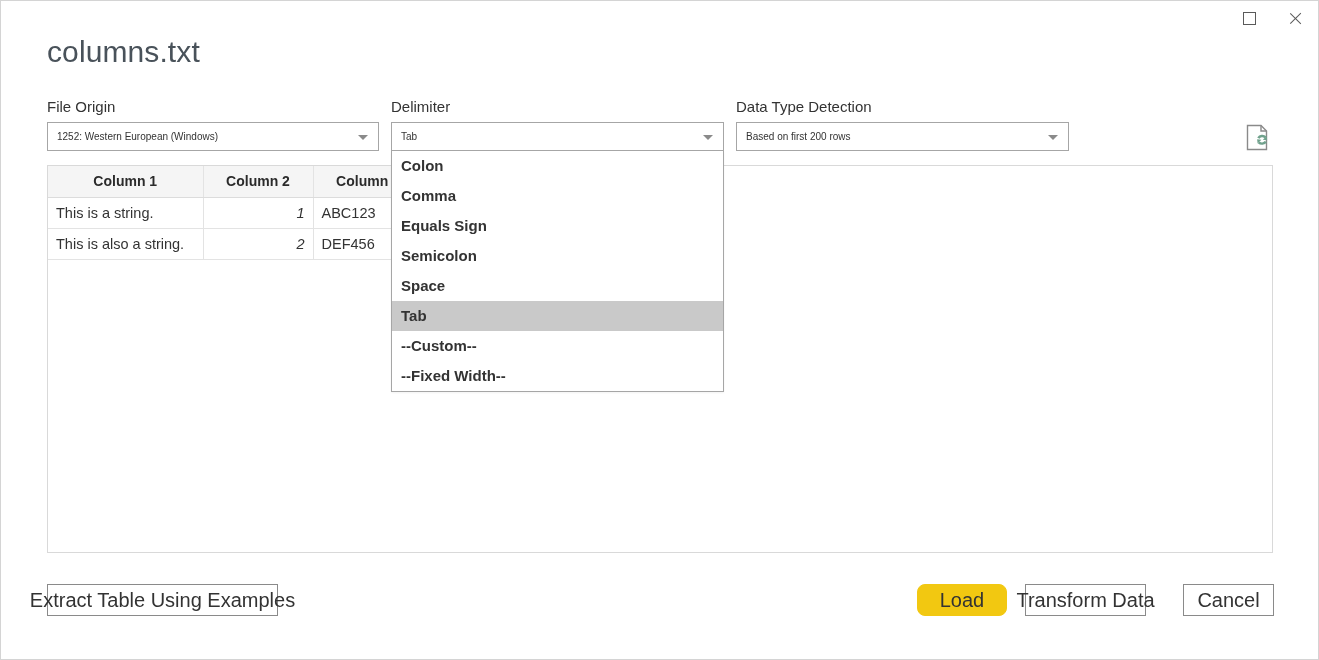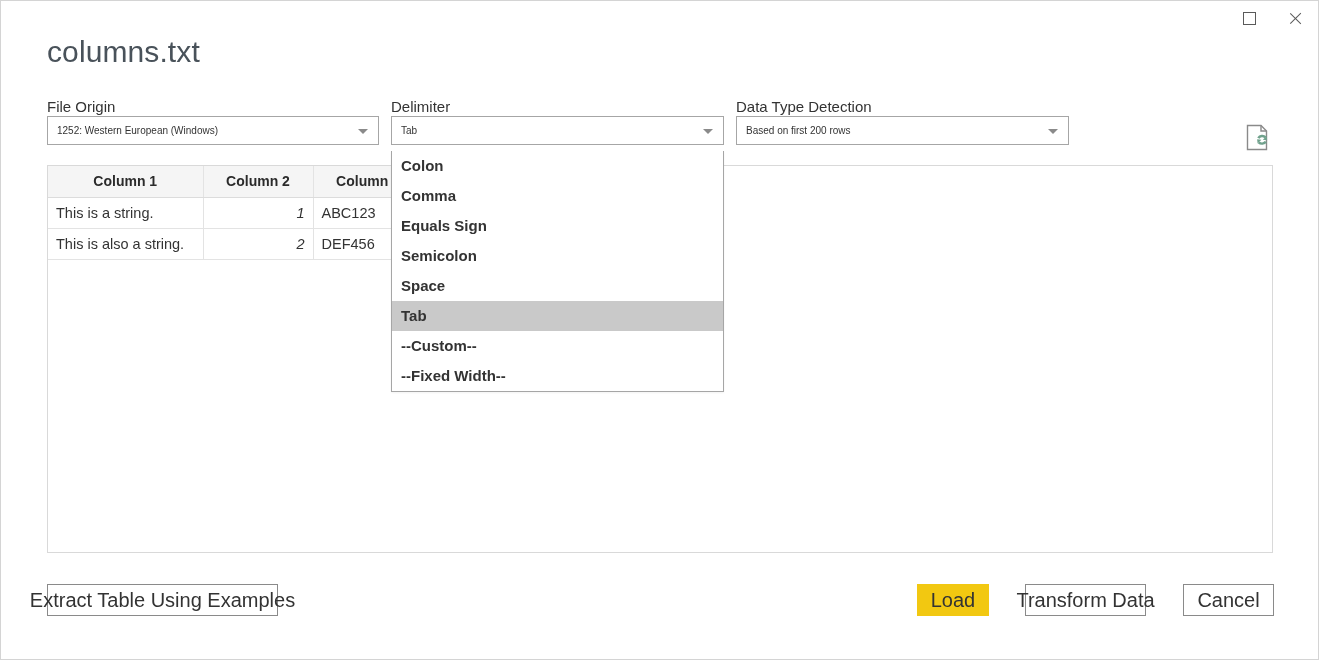--- a/index.html
+++ b/index.html
@@ -80,21 +80,21 @@
     white-space: nowrap;
   }
 
   
   .field {
     position: absolute;
   }
   .field-label {
     font-size: 15px;
     color: #333333;
-    margin-bottom: 0;
+    margin-bottom: 6px;
     line-height: 18px;
     white-space: nowrap;
   }
   .combo {
     position: relative;
     height: 29px;
     box-sizing: border-box;
     border: 1px solid #a6a6a6;
     background: #ffffff;
     display: flex;
@@ -223,21 +223,21 @@
     justify-content: center;
     cursor: default;
     padding: 0 14px;
     white-space: nowrap;
   }
   .btn.primary {
     background: #f2c811;
     border-color: #f2c811;
   }
   #btn-extract   { left: 46px;  top: 583px; width: 231px; }
-  #btn-load      { left: 916px; top: 583px; width: 72px; }
+  #btn-load      { left: 916px; top: 583px; width: 90px; border-radius: 8px; }
   #btn-transform { left: 1024px; top: 583px; width: 121px; }
   #btn-cancel    { left: 1182px; top: 583px; width: 91px; }
 </style>
 </head>
 <body>
 
 <div class="window">
 
   <div class="titlebar">
     <div class="caption-buttons">

